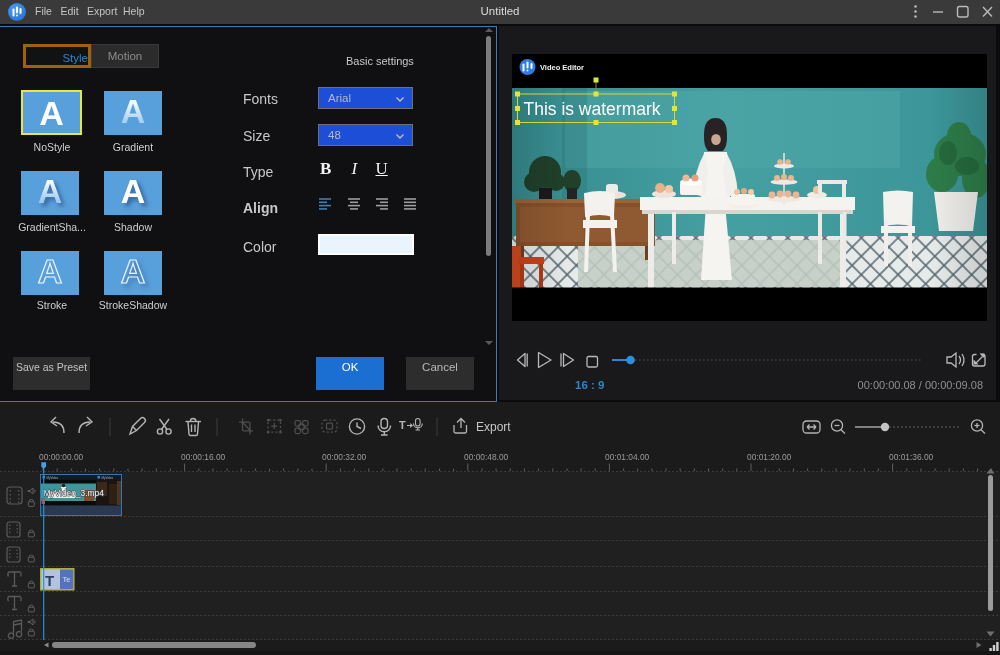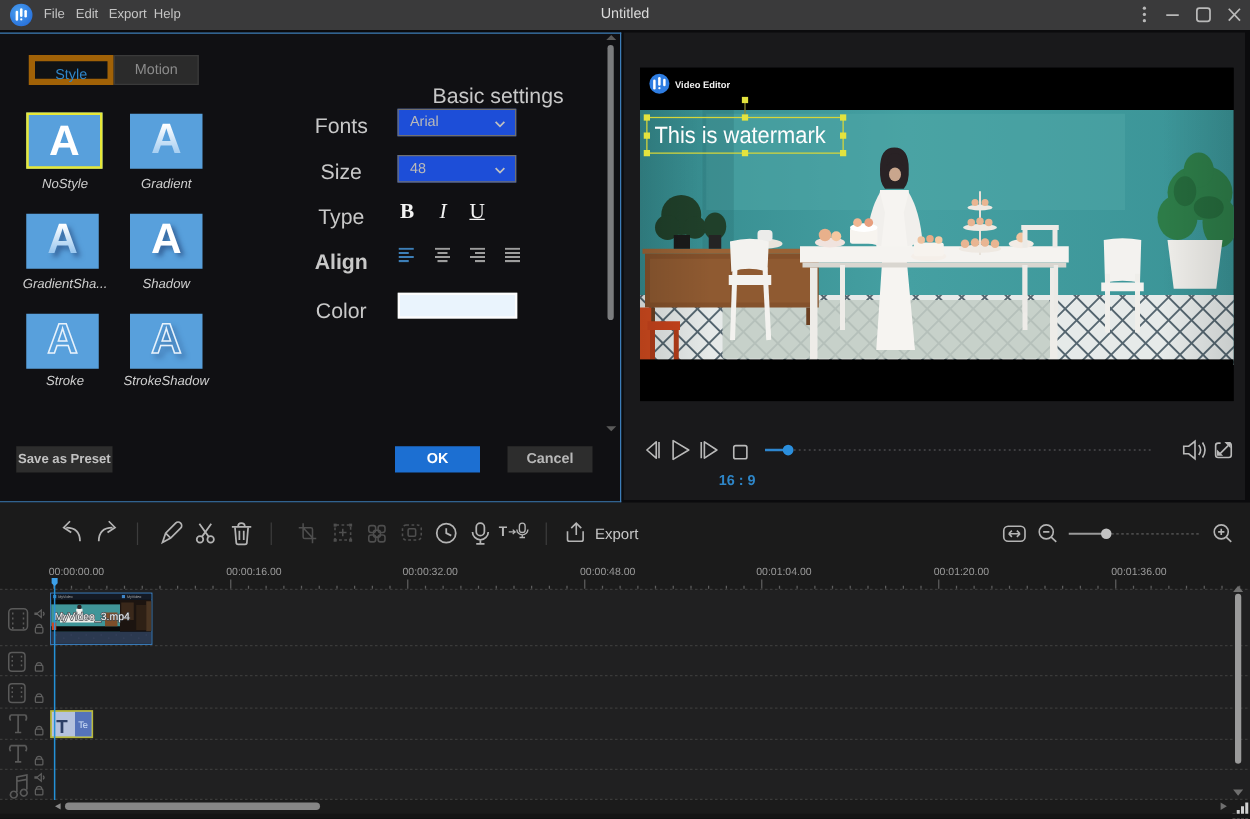--- a/index.html
+++ b/index.html
@@ -14,40 +14,40 @@
 #logo { position:absolute; left:8px; top:3px; width:18px; height:18px; border-radius:50%;
   background:radial-gradient(circle at 38% 35%, #4aa0f0, #1f64d6); }
 #wintitle { position:absolute; left:0; width:1000px; text-align:center; top:0; height:17px; line-height:23px; font-size:11.5px; color:#dadada; }
 
 
 #leftpanel { position:absolute; left:0; top:26px; width:497px; height:376px; background:#101013;
   border:1px solid #3c7db8; border-left:none; }
 
 
 .tab { position:absolute; top:17px; width:68px; height:24px; line-height:22px; text-align:center; font-size:11.5px; }
-#tab-style { left:23px; color:#2f86c9; background:#101214; border:5px solid #a16207; }
+#tab-style { left:23px; color:#2f86c9; background:#101214; border:3px solid #a16207;text-align:right; }
 #tab-motion { left:91px; color:#8b8b8b; background:#2b2b2b; border:1px solid #3a3a3a; }
 
 
 .tile { position:absolute; width:58px; height:44px; background:#58a0dc; overflow:hidden; }
 .tile .A { position:absolute; left:0; top:1px; width:100%; text-align:center; font-size:34px; font-weight:bold; color:#fff; }
 .A.grad { background:linear-gradient(#ffffff 20%, #a9d0f2 75%); -webkit-background-clip:text; background-clip:text; color:transparent; }
 .A.gradsh { background:linear-gradient(#ffffff 20%, #9dc9f0 75%); -webkit-background-clip:text; background-clip:text; color:transparent; filter:drop-shadow(3px 3px 2px rgba(20,40,90,0.5)); }
 .A.stroke { color:transparent; -webkit-text-stroke:1.2px #e8f2fb; }
 .A.strokesh { color:transparent; -webkit-text-stroke:1.2px #e8f2fb; filter:drop-shadow(3px 3px 2px rgba(20,40,90,0.5)); }
-.tlabel { position:absolute; width:90px; text-align:center; font-size:10.5px; color:#cfcfcf;font-style:italic; }
-
-
-.slabel { position:absolute; font-size:17px; color:#c8c8c8; text-align:center; width:60px; }
+.tlabel { position:absolute; width:90px; text-align:center; font-size:10.5px; color:#cfcfcf; }
+
+
+.slabel { position:absolute; font-size:14px; color:#c8c8c8; text-align:left; width:60px; }
 .dropdown { position:absolute; left:318px; width:95px; height:22px; background:#1d4ed8; border:1px solid #707070;
   color:#b9b9b9; font-size:11.5px; line-height:20px; padding-left:9px; }
 .dropdown .chev { position:absolute; right:7px; top:0; color:#c0c0c0; font-size:11px; }
 
 
-.btn { position:absolute; height:21px; font-size:11.5px; text-align:center; line-height:20px; white-space:nowrap;font-weight:bold; }
+.btn { position:absolute; height:33px; font-size:11.5px; text-align:center; line-height:20px; white-space:nowrap; }
 
 
 #rightpanel { position:absolute; left:499px; top:26px; width:497px; height:374px; background:#19191b; }
 
 
 #timeline { position:absolute; left:0; top:402px; width:1000px; height:253px; background:#1b1b1b; }
 </style>
 </head>
 <body>
 <div id="app">
@@ -101,21 +101,21 @@
       <div class="A strokesh">A</div>
       </div>
 
     <div class="tlabel" style="left:7px; top:114px;">NoStyle</div>
     <div class="tlabel" style="left:88px; top:114px;">Gradient</div>
     <div class="tlabel" style="left:7px; top:194px;">GradientSha...</div>
     <div class="tlabel" style="left:88px; top:194px;">Shadow</div>
     <div class="tlabel" style="left:7px; top:272px;">Stroke</div>
     <div class="tlabel" style="left:88px; top:272px;">StrokeShadow</div>
 
-    <div style="position:absolute; left:306px; top:40px; font-size:17px; color:#c8c8c8;padding-left:40px;">Basic settings</div>
+    <div style="position:absolute; left:306px; top:28px; font-size:11px; color:#c8c8c8;padding-left:40px;">Basic settings</div>
 
     <div class="slabel" style="left:243px; top:64px;">Fonts</div>
     <div class="dropdown" style="top:60px;">Arial<svg class="chev" width="10" height="7" viewBox="0 0 10 7" style="top:8px;">
           <path d="M1.5 1.5 L5 5 L8.5 1.5" stroke="#c0c0c0" stroke-width="1.4" fill="none"></path>
         </svg></div>
     <div class="slabel" style="left:243px; top:101px;">Size</div>
     <div class="dropdown" style="top:97px;">48<svg class="chev" width="10" height="7" viewBox="0 0 10 7" style="top:8px;">
           <path d="M1.5 1.5 L5 5 L8.5 1.5" stroke="#c0c0c0" stroke-width="1.4" fill="none"></path>
         </svg></div>
 
@@ -347,20 +347,21 @@
         <path d="M446 7 Q449 11 446 15"></path>
         <path d="M449 5 Q453 11 449 17"></path>
         <path d="M463.5 5.5 h-2 a2 2 0 0 0 -2 2 v7.5 a2 2 0 0 0 2 2 h8.5 a2 2 0 0 0 2 -2 V7.5 a2 2 0 0 0 -2 -2 h-2"></path>
         <path d="M462.5 14.5 L469.5 7.5"></path>
       </g>
       <path d="M460.5 11.5 v5 h5 Z" fill="#b9b9b9"></path>
       <path d="M471.5 10.5 v-5 h-5 Z" fill="#b9b9b9"></path>
     </svg>
     <div class="abs" style="left:17px; top:354px; font-size:10.2px; color:#bdbdbd;margin-top:28px;">Aspect ratio</div>
     <div class="abs" style="left:76px; top:352.5px; font-size:11.5px; color:#2e86c8; font-weight:bold;">16 : 9</div>
+    <div class="abs" style="left:260px; top:353px; width:224px; text-align:right; font-size:11px; color:#8f8f8f;">00:00:00.08 / 00:00:09.08</div>
   </div>
 
   <div id="timeline">
 
     <svg class="abs" style="left:40px; top:10px;" width="480" height="30" viewBox="0 0 480 30">
       <g stroke="#b4b4b4" stroke-width="1.4" fill="none">
         <path d="M24 21 Q24 10 13 10"></path>
           <path d="M16 5 L11 10 L17 14"></path>
         <path d="M39 21 Q39 10 50 10"></path>
           <path d="M47 5 L52 10 L46 14"></path>

